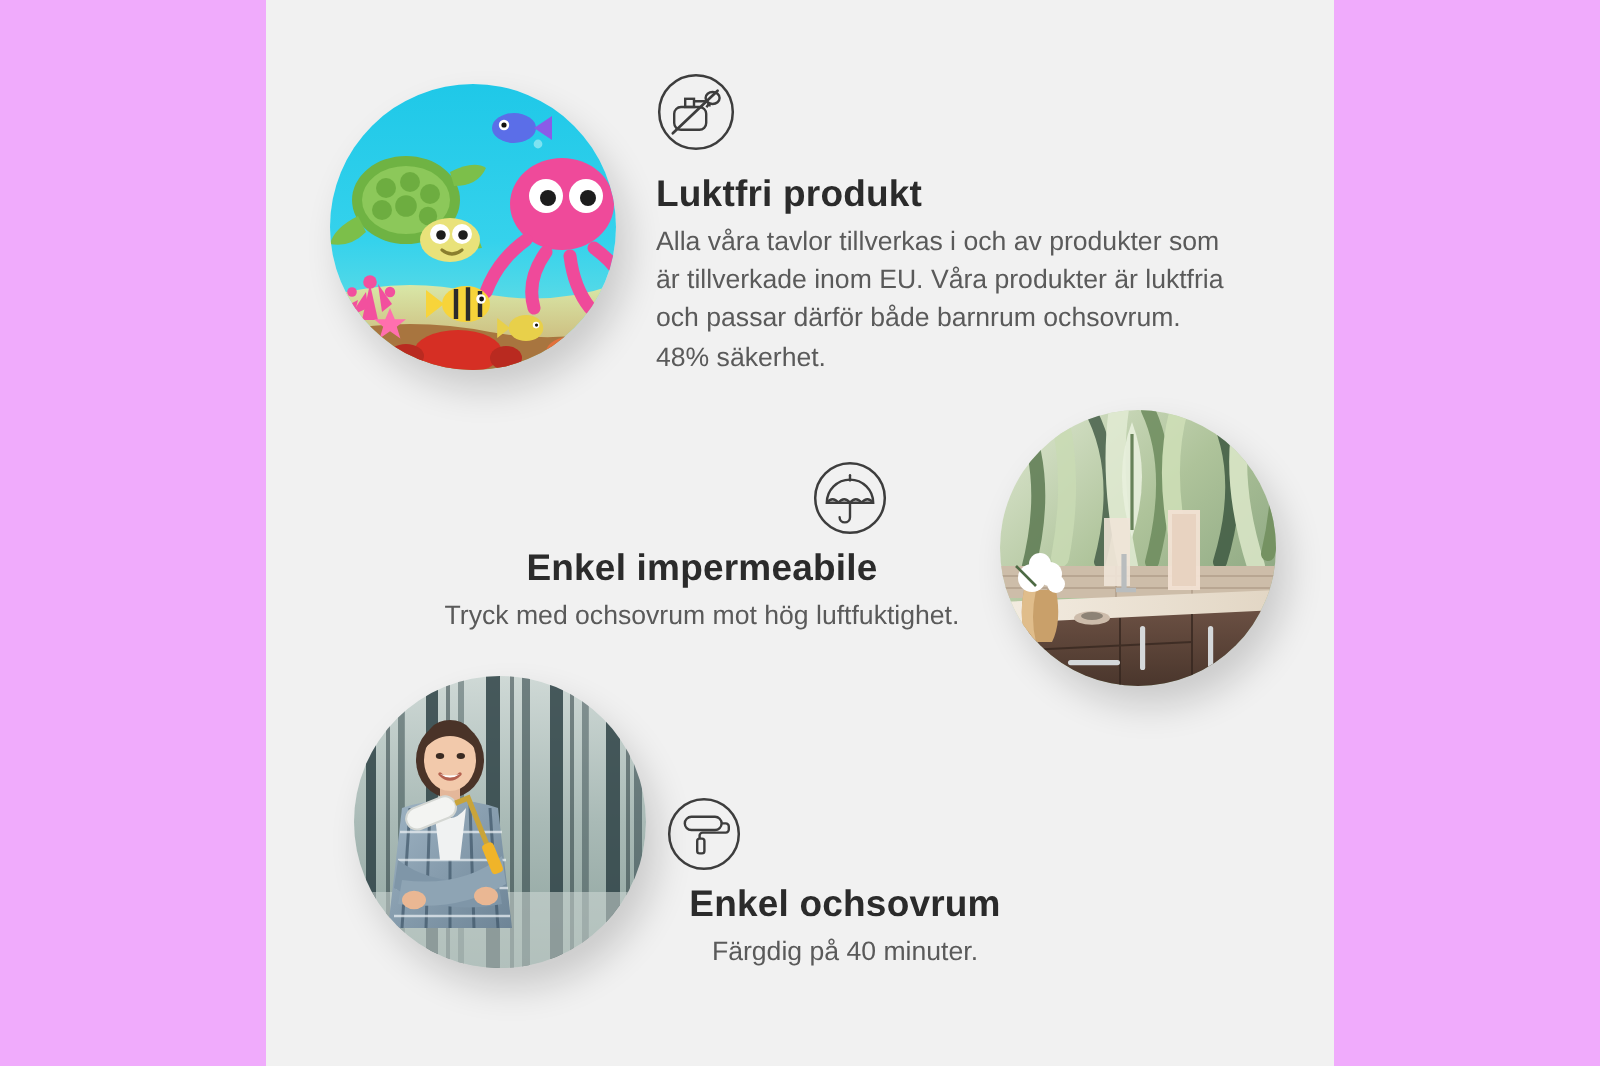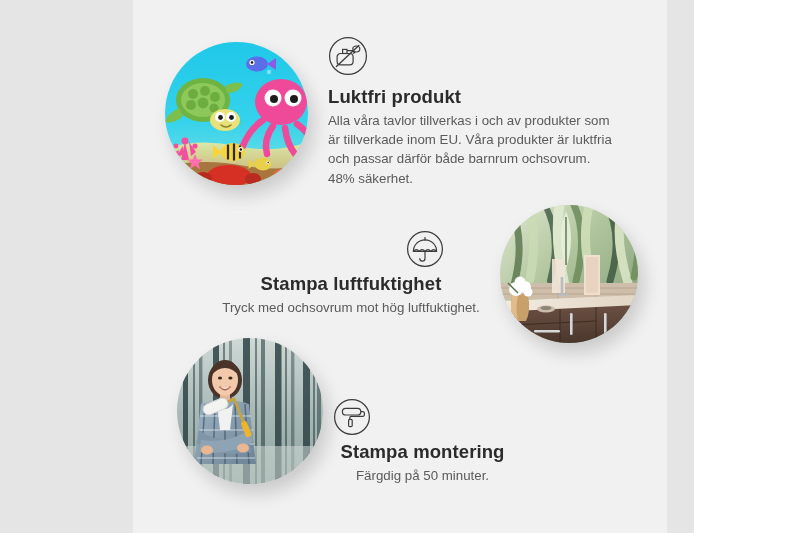--- a/index.html
+++ b/index.html
@@ -2,21 +2,21 @@
 <html><head>
 <meta charset="utf-8">
 <style>
   * { margin:0; padding:0; box-sizing:border-box; }
   html,body{
     width:800px; height:533px;
     background:#ffffff;
     font-family:"Liberation Sans", sans-serif;
     overflow:hidden;
   }
-  .page{ position:relative; width:694px; height:533px; background:#e5e5e5; }
+  .page{ position:relative; width:800px; height:533px; background:#f0abfc; }
 
   
   .panel{
     position:absolute; left:133px; top:0; width:534px; height:533px;
     background:#f1f1f1;
   }
 
   
   .photo{
     position:absolute;
@@ -286,21 +286,21 @@
       <span class="icon-disc">
         <svg width="38" height="38" viewBox="0 0 38 38" aria-hidden="true">
           <circle cx="19" cy="19" r="17.4" fill="none" stroke="#3d3d3d" stroke-width="1.25"></circle>
           <path d="M7.4 21.4 a11.6 11.6 0 0 1 23.2 0 z" fill="none" stroke="#3d3d3d" stroke-width="1.2"></path>
           <path d="M7.4 21.4 q2.9 -3.6 5.8 0 q2.9 -3.6 5.8 0 q2.9 -3.6 5.8 0 q2.9 -3.6 5.8 0" fill="none" stroke="#3d3d3d" stroke-width="1.2" stroke-linejoin="round"></path>
           <path d="M19 21.4 v7.2 a2.6 2.6 0 0 1 -5.2 0" fill="none" stroke="#3d3d3d" stroke-width="1.2" stroke-linecap="round"></path>
           <line x1="19" y1="7.6" x2="19" y2="10.2" stroke="#3d3d3d" stroke-width="1.2" stroke-linecap="round"></line>
         </svg>
       </span>
     </div>
-    <div class="title">Stampa luftfuktighet</div>
+    <div class="title">Enkel impermeabile</div>
     <div class="desc">Tryck med ochsovrum mot hög luftfuktighet.</div>
   </div>
 
   <div class="photo" id="photo-paint">
     <svg viewBox="0 0 146 146" preserveAspectRatio="xMidYMid slice" aria-hidden="true">
       <defs>
         <linearGradient id="forestG" x1="0" y1="0" x2="0" y2="1">
           <stop offset="0%" stop-color="#cfd9d6"></stop>
           <stop offset="50%" stop-color="#a9bab6"></stop>
           <stop offset="100%" stop-color="#8ea39e"></stop>
@@ -388,17 +388,17 @@
     <div class="icon-wrap">
       <span class="icon-disc">
         <svg width="38" height="38" viewBox="0 0 38 38" aria-hidden="true">
           <circle cx="19" cy="19" r="17.4" fill="none" stroke="#3d3d3d" stroke-width="1.25"></circle>
           <rect x="9.4" y="10.4" width="18.4" height="6.6" rx="3.3" fill="none" stroke="#3d3d3d" stroke-width="1.2"></rect>
           <path d="M27.8 13.7 h2.1 a1.5 1.5 0 0 1 1.5 1.5 v1.6 a1.5 1.5 0 0 1 -1.5 1.5 h-11.6 a1.5 1.5 0 0 0 -1.5 1.5 v1.5" fill="none" stroke="#3d3d3d" stroke-width="1.2" stroke-linejoin="round"></path>
           <rect x="15.6" y="21.3" width="3.6" height="7.4" rx="1.2" fill="none" stroke="#3d3d3d" stroke-width="1.2"></rect>
         </svg>
       </span>
     </div>
-    <div class="title">Stampa montering</div>
-    <div class="desc">Färgdig på 50 minuter.</div>
+    <div class="title">Enkel ochsovrum</div>
+    <div class="desc">Färgdig på 40 minuter.</div>
   </div>
 
 </div>
 
 </body></html>

